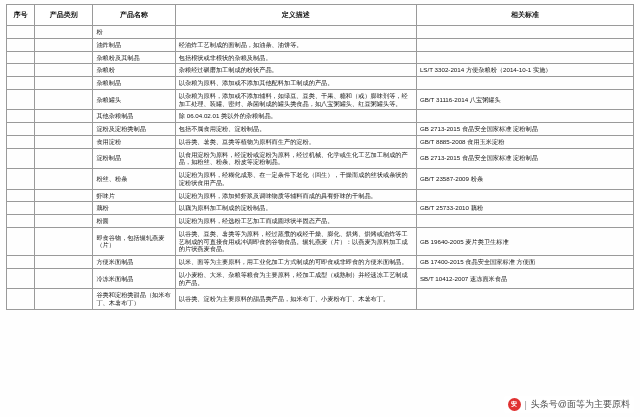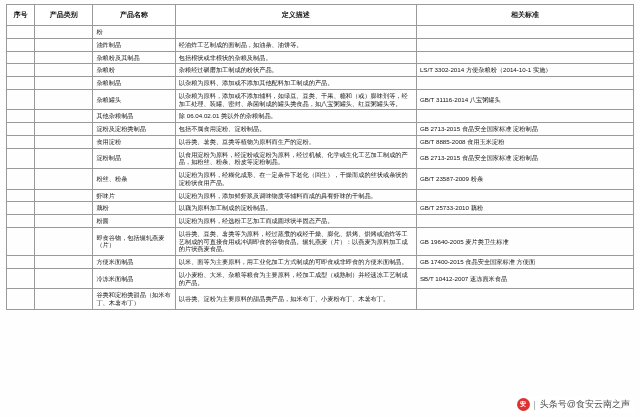--- a/index.html
+++ b/index.html
@@ -233,15 +233,15 @@
         <td class="col2">谷类和淀粉类甜品（如米布丁、木薯布丁）</td>
         <td class="col3">以谷类、淀粉为主要原料的甜品类产品，如米布丁、小麦粉布丁、木薯布丁。</td>
         <td class="col4"></td>
       </tr>
     </tbody>
   </table>
 
   <div class="watermark">
     <span class="wm-logo">安</span>
     <span class="wm-sep">|</span>
-    <span>头条号@食安云南之声</span>
+    <span>头条号@面等为主要原料</span>
   </div>
 </div>
 
 </body></html>

